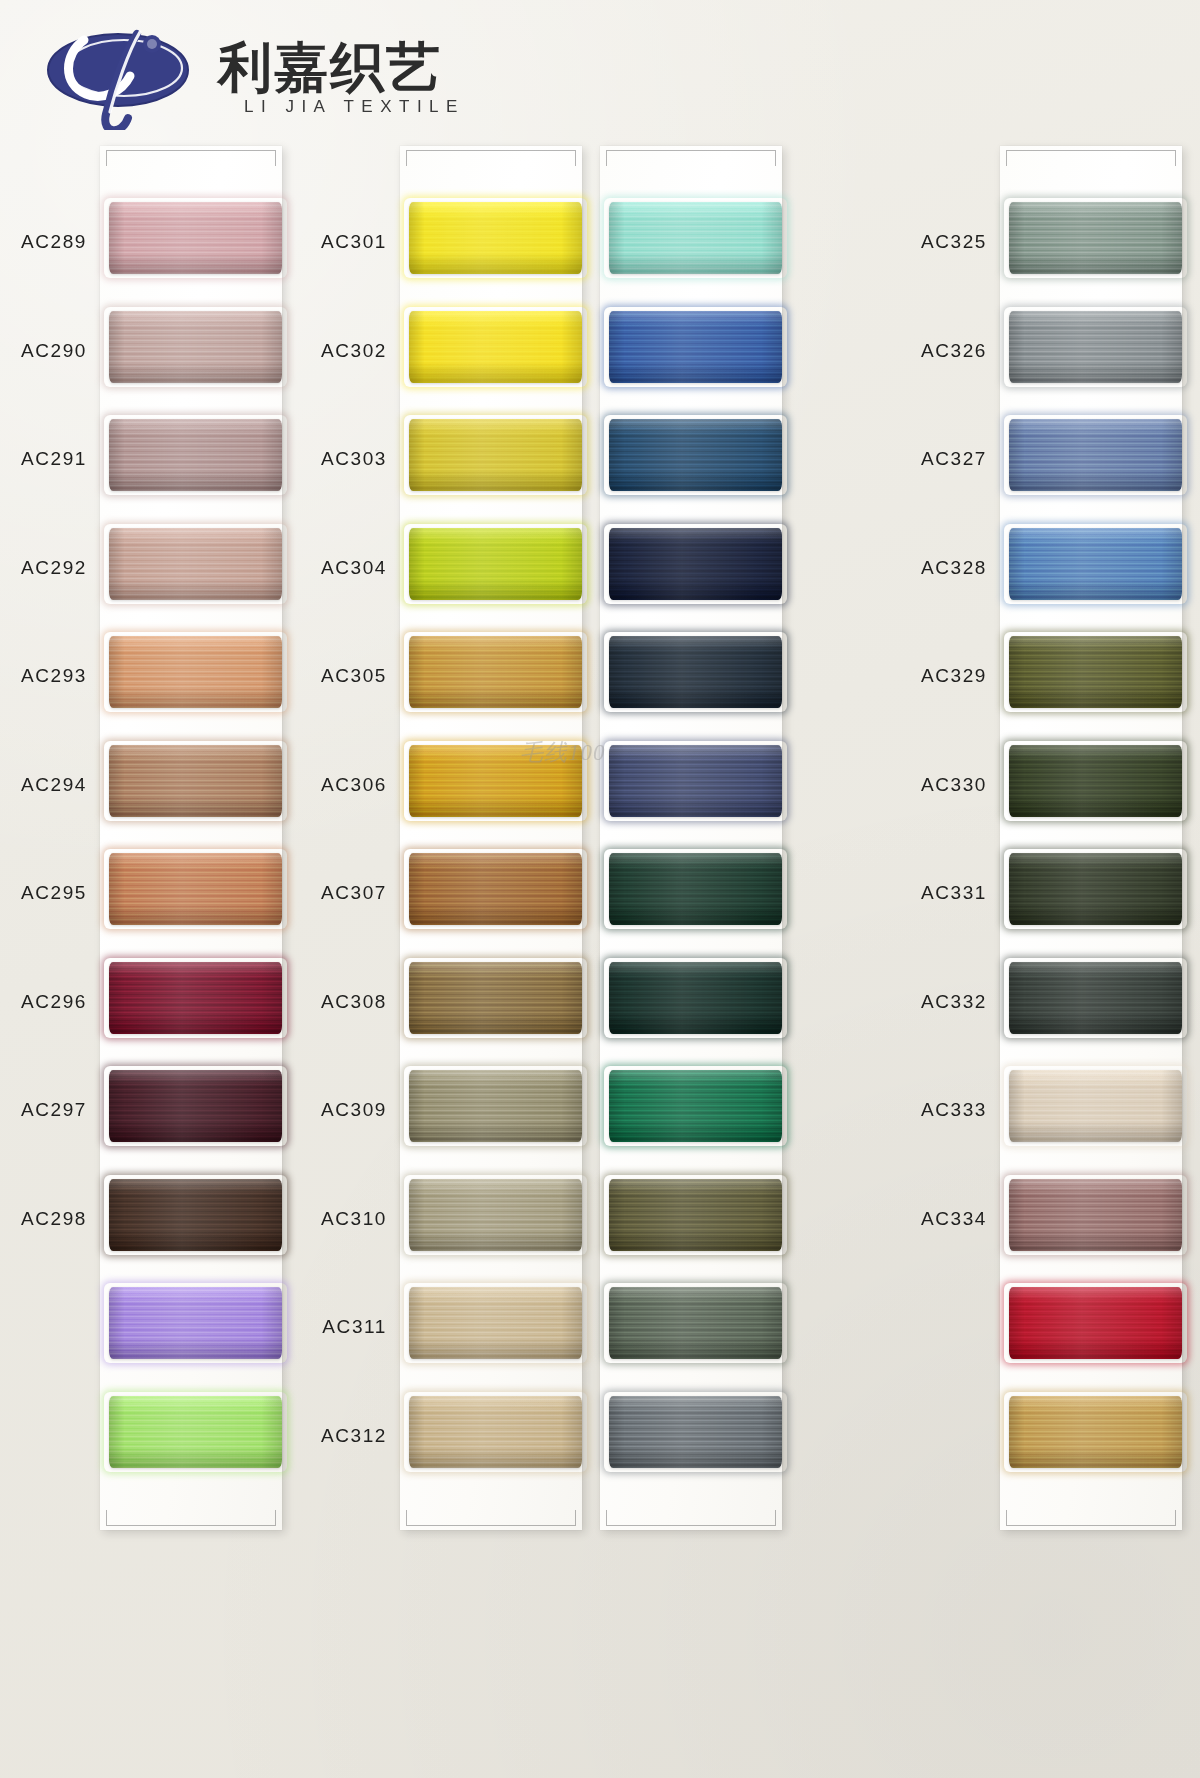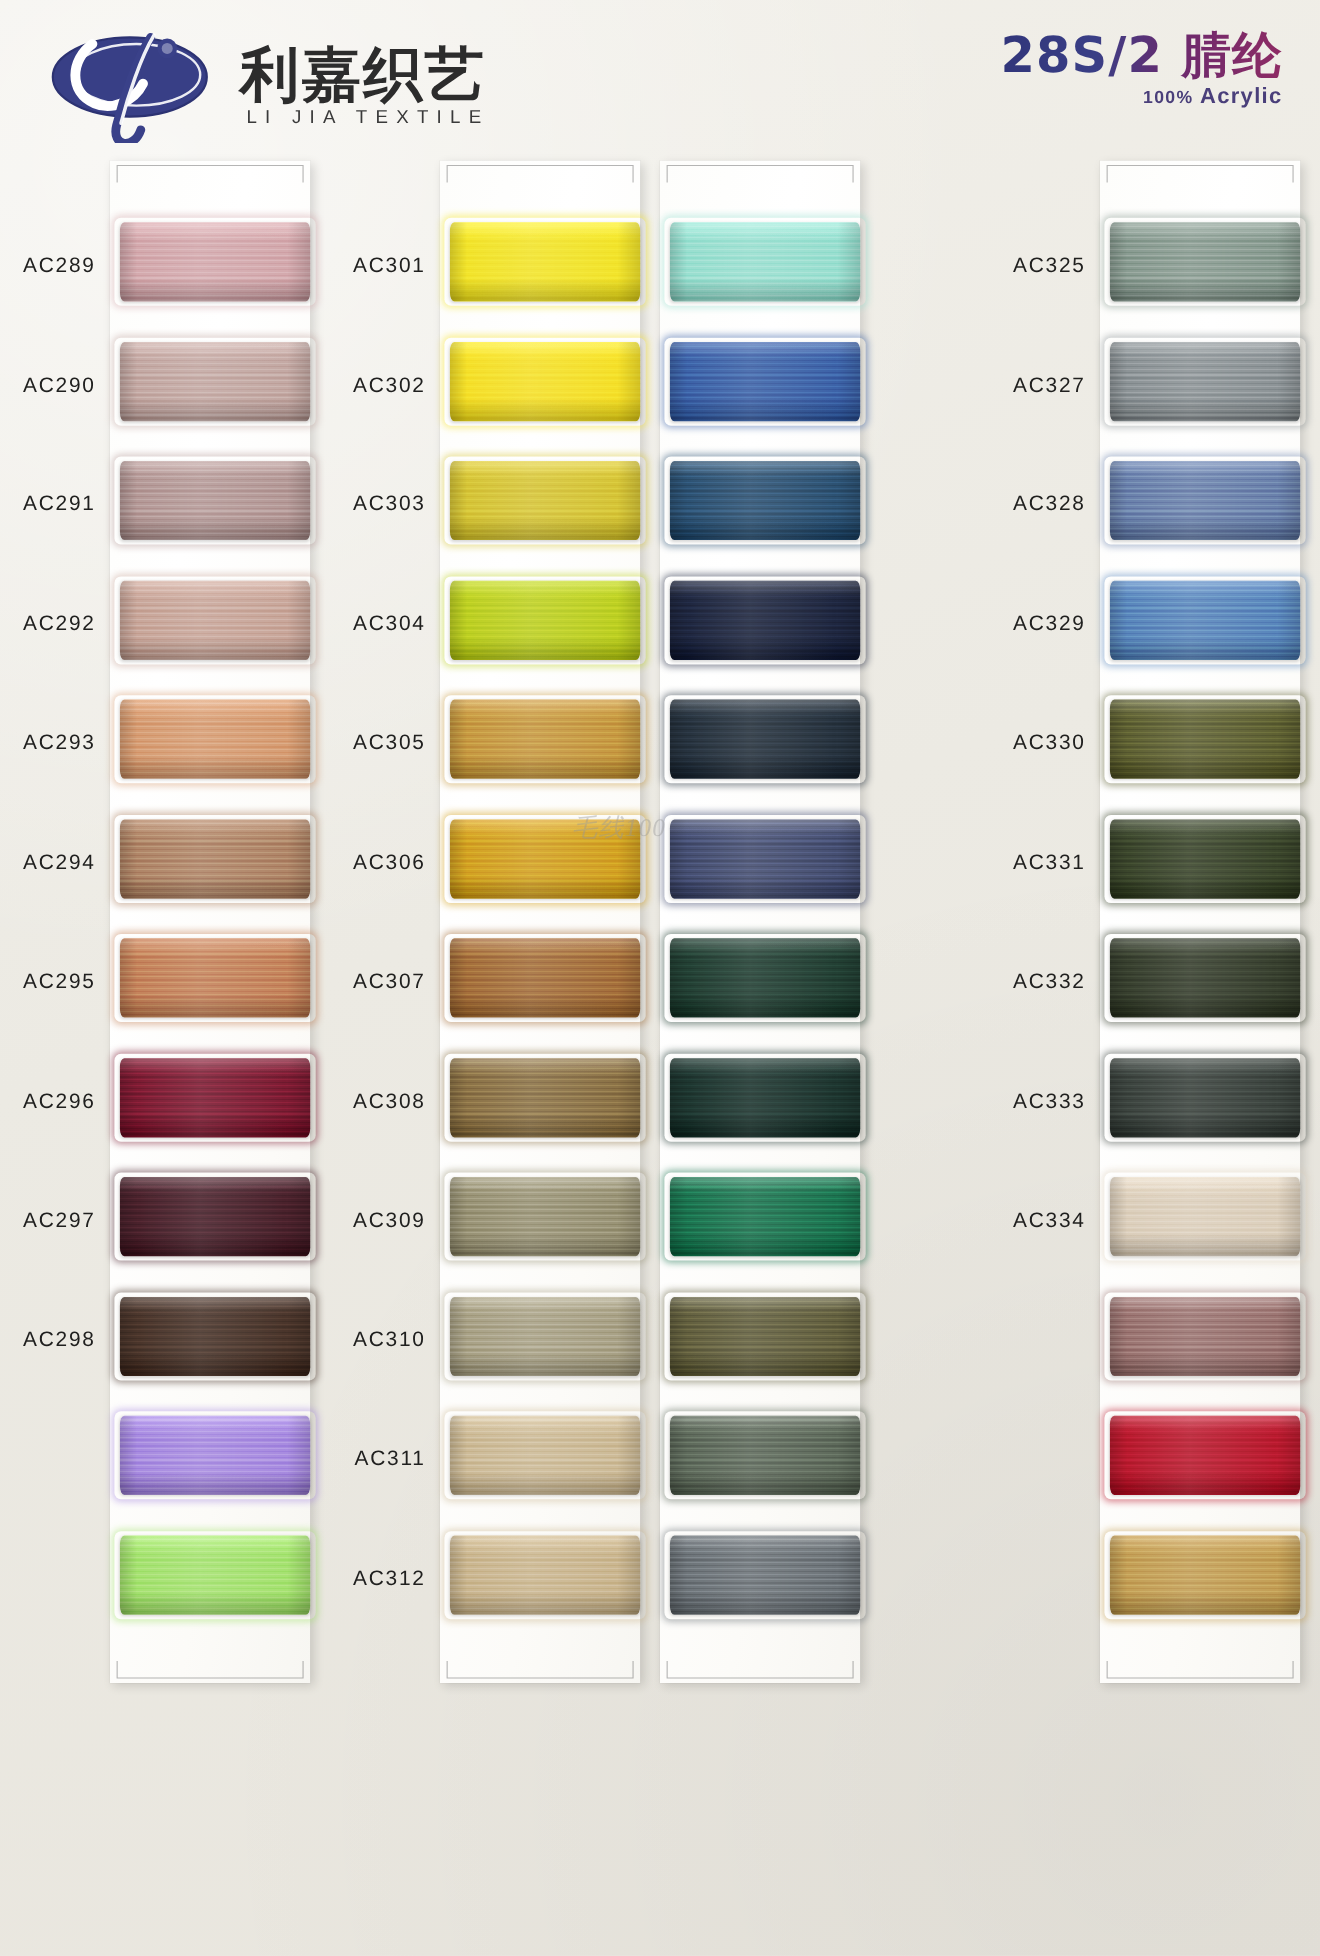--- a/index.html
+++ b/index.html
@@ -72,20 +72,21 @@
   }
 
   .brand-en {
     font-family: "Liberation Sans", sans-serif;
     font-size: 17px;
     letter-spacing: 7.5px;
     color: #3a3a3a;
     text-align: center;
     padding-left: 6px;
     font-weight: 500;
+    margin-left: 20px;
   }
 
   .spec {
     position: absolute;
     right: 34px;
     top: 26px;
     text-align: right;
   }
 
   .spec-title {
@@ -271,27 +272,20 @@
           <circle cx="112" cy="26" r="9" fill="#3a4189"></circle>
           <circle cx="112" cy="26" r="5" fill="#ffffff" opacity="0.35"></circle>
         </svg>
       </div>
       <div class="brand-text">
         <div class="brand-cn">利嘉织艺</div>
         <div class="brand-en">LI JIA TEXTILE</div>
       </div>
     </div>
 
-    <div class="spec">
-      <div class="spec-title">28S/2 腈纶</div>
-      <div class="spec-sub">
-        <span class="sm">100%</span>
-        <span>Acrylic</span>
-      </div>
-    </div>
   </div>
 
   <div class="grid" id="grid">
       <div class="column">
         <div class="labels">
           <div class="label">AC289</div>
           <div class="label">AC290</div>
           <div class="label">AC291</div>
           <div class="label">AC292</div>
           <div class="label">AC293</div>
@@ -502,20 +496,21 @@
           <div class="swatch-slot">
             <div class="swatch" title="AC324 steel-grey" style="background: linear-gradient(rgb(126, 133, 138) 0%, rgb(110, 117, 122) 26%, rgb(110, 117, 122) 70%, rgb(90, 97, 102) 100%);">
               <div class="fuzz" style="box-shadow: rgb(110, 117, 122) 0px 0px 7px 2px;"></div>
             </div>
           </div>
         </div>
       </div>
       <div class="column">
         <div class="labels">
           <div class="label">AC325</div>
+          <div class="label">AC326</div>
           <div class="label">AC327</div>
           <div class="label">AC328</div>
           <div class="label">AC329</div>
           <div class="label">AC330</div>
           <div class="label">AC331</div>
           <div class="label">AC332</div>
           <div class="label">AC333</div>
           <div class="label">AC334</div>
         </div>
         <div class="card">

